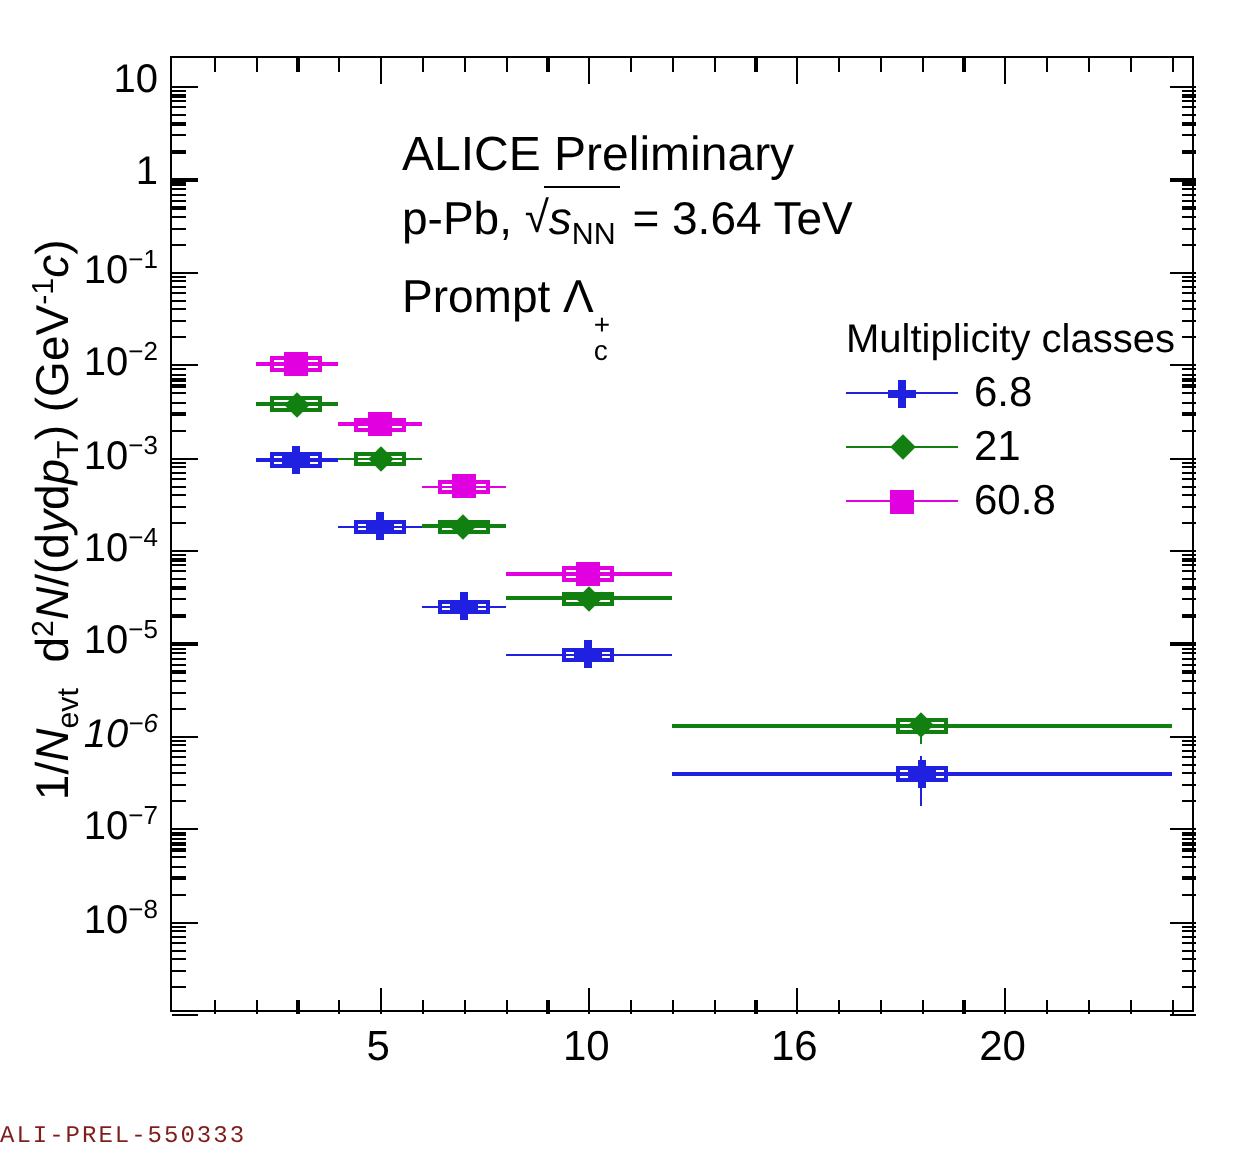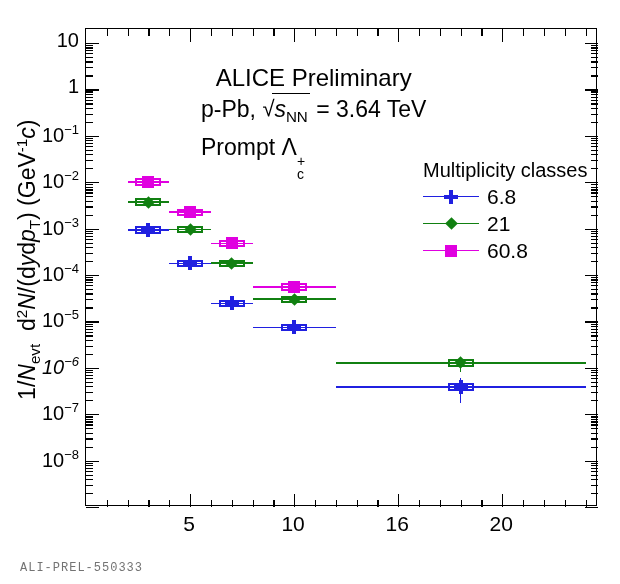--- a/index.html
+++ b/index.html
@@ -21,21 +21,21 @@
   #ylabel{position:absolute;left:-222px;top:245px;width:500px;transform:rotate(-90deg);transform-origin:center;
           font-size:23px;text-align:center;white-space:nowrap;}
   #xlabel{position:absolute;left:430px;top:540px;font-size:24px;white-space:nowrap;}
 
   .it{font-style:italic;}
   .sub{font-size:0.66em;vertical-align:-0.32em;}
   .sup{font-size:0.66em;vertical-align:0.5em;}
 
   
   #hdr{position:absolute;left:115px;top:34px;font-size:23px;line-height:30px;}
-  #hdr .l1{font-size:24px;text-align:center;}
+  #hdr .l1{font-size:24px;}
   #rapidity{position:absolute;left:418px;top:36px;font-size:21px;white-space:nowrap;}
 
   .sqrt-wrap{display:inline-block;position:relative;padding-left:10px;}
   .sqrt-sign{position:absolute;left:0;top:1px;font-size:22px;}
   .sqrt-bar{border-top:1.6px solid #000;padding:0 2px;display:inline-block;}
 
   
   #legend{position:absolute;left:337px;top:128px;font-size:20px;}
   #legend .ltitle{line-height:26px;white-space:nowrap;}
   .lrow{display:flex;align-items:center;height:27px;}
@@ -49,21 +49,21 @@
   .erry{position:absolute;width:1.6px;}
   .sysbox{position:absolute;box-sizing:border-box;background:transparent;}
   .mk{position:absolute;}
 
   
   .mk-square{box-sizing:border-box;}
   .mk-diamond{box-sizing:border-box;transform:rotate(45deg);}
   .mk-cross-h{position:absolute;}
   .mk-cross-v{position:absolute;}
 
-  #watermark{position:absolute;left:20px;top:561px;font-family:"Liberation Mono",monospace;font-size:12px;color:#737373;letter-spacing:1px;}
+  #watermark{position:absolute;left:0;top:561px;font-family:"Liberation Mono",monospace;font-size:12px;color:#7f1d1d;letter-spacing:1px;}
 </style>
 </head>
 <body>
 
 <div id="root">
 
   <div id="ylabel">
     1/<span class="it">N</span><span class="sub">evt</span>&nbsp;
     d<span class="sup">2</span><span class="it">N</span>/(d<span class="it">y</span>d<span class="it">p</span><span class="sub">T</span>) (GeV<span class="sup">-1</span><span class="it">c</span>)
   </div>

